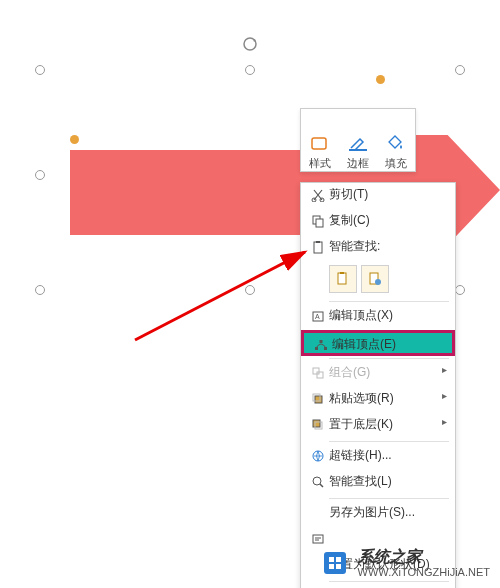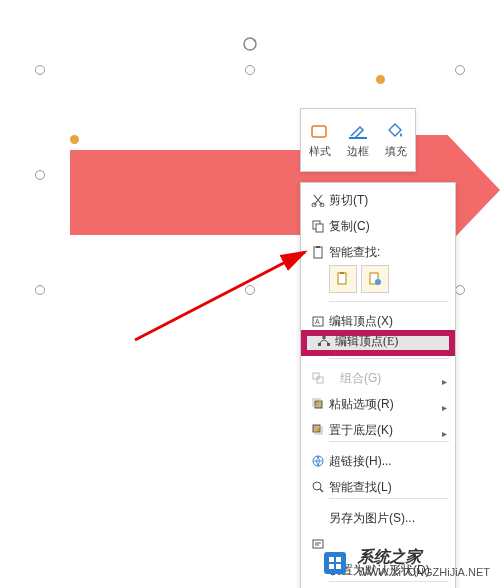--- a/index.html
+++ b/index.html
@@ -19,28 +19,28 @@
     .sh-bl { bottom: 5px; left: 5px; }
     .sh-bm { bottom: 5px; left: 50%; transform: translateX(-50%); }
     .sh-br { bottom: 5px; right: 5px; }
     
     .edit-point { width: 9px; height: 9px; background: #e8a33d; border-radius: 50%; position: absolute; }
     .ep1 { top: 25px; right: 85px; }
     .ep2 { top: 85px; left: 40px; }
     
     .arrow-shape { position: absolute; top: 85px; left: 40px; }
     
-    .mini-toolbar { position: absolute; top: 108px; left: 300px; width: 116px; height: 64px; background: #fff; border: 1px solid #ccc; display: flex; box-shadow: 0 2px 4px rgba(0,0,0,0.1); }
+    .mini-toolbar { position: absolute; top: 108px; left: 300px; width: 116px; height: 64px; background: #fff; border: 1px solid #ccc; display: flex; box-shadow: 0 2px 4px rgba(0,0,0,0.1); align-items: flex-end; }
     .mini-item { flex: 1; display: flex; flex-direction: column; align-items: center; justify-content: center; font-size: 11px; color: #444; cursor: pointer; }
     .mini-item-icon { width: 20px; height: 20px; margin-bottom: 3px; display: flex; align-items: center; justify-content: center; }
     
     .context-menu { position: absolute; top: 182px; left: 300px; width: 156px; background: #fff; border: 1px solid #ccc; box-shadow: 0 2px 6px rgba(0,0,0,0.15); font-size: 12px; }
-    .menu-item { display: flex; align-items: flex-end; height: 26px; padding: 12px 8px 0 6px; color: #333; cursor: pointer; position: relative; }
-    .menu-item.highlighted { background: #e5e5e5; border: 6px solid #be185d; font-family: Liberation Serif, serif; }
-    .menu-item.disabled { color: #b0b0b0; gap: 11px; }
+    .menu-item { display: flex; align-items: flex-start; height: 26px; padding: 3px 8px 0 6px; color: #333; cursor: pointer; position: relative; }
+    .menu-item.highlighted { background: #14b8a6; border: 3px solid #be185d; }
+    .menu-item.disabled { color: #b0b0b0; }
     .menu-icon { width: 22px; height: 18px; display: flex; align-items: center; justify-content: center; flex-shrink: 0; }
     .menu-label { flex: 1; }
     .menu-arrow { font-size: 10px; color: #666; }
     .menu-sep { height: 1px; background: #e0e0e0; margin: 2px 6px 2px 28px; }
     .paste-icons { display: flex; gap: 4px; padding: 4px 6px 6px 28px; }
     .paste-icon-box { width: 28px; height: 28px; border: 1px solid #d0d0d0; background: #fdf6e3; display: flex; align-items: center; justify-content: center; }
     
     .red-arrow { position: absolute; top: 240px; left: 130px; pointer-events: none; }
     
     .watermark { position: absolute; bottom: 8px; right: 10px; display: flex; align-items: center; gap: 6px; }

